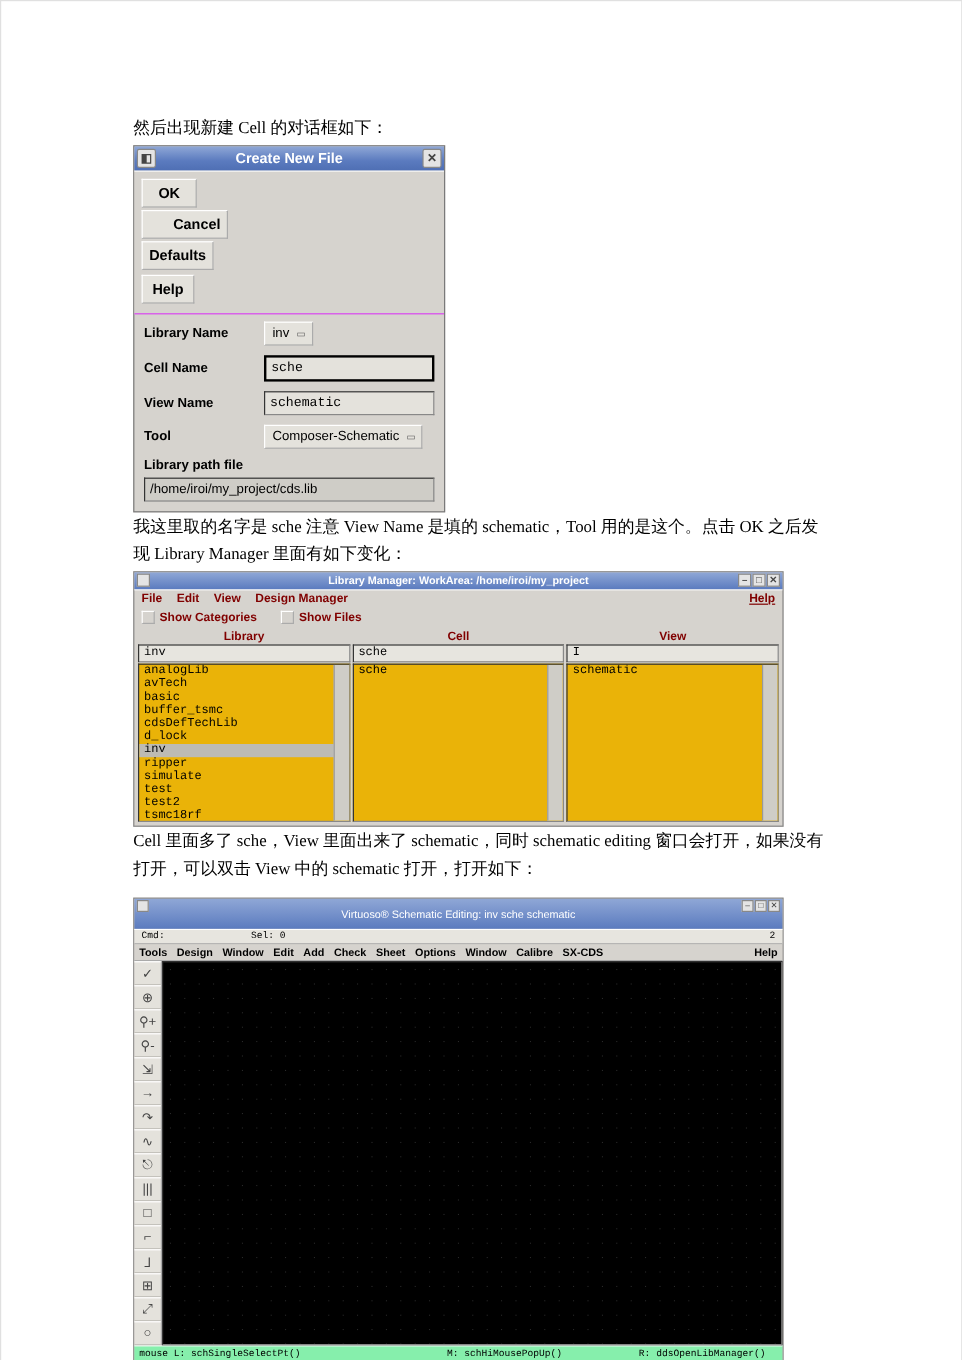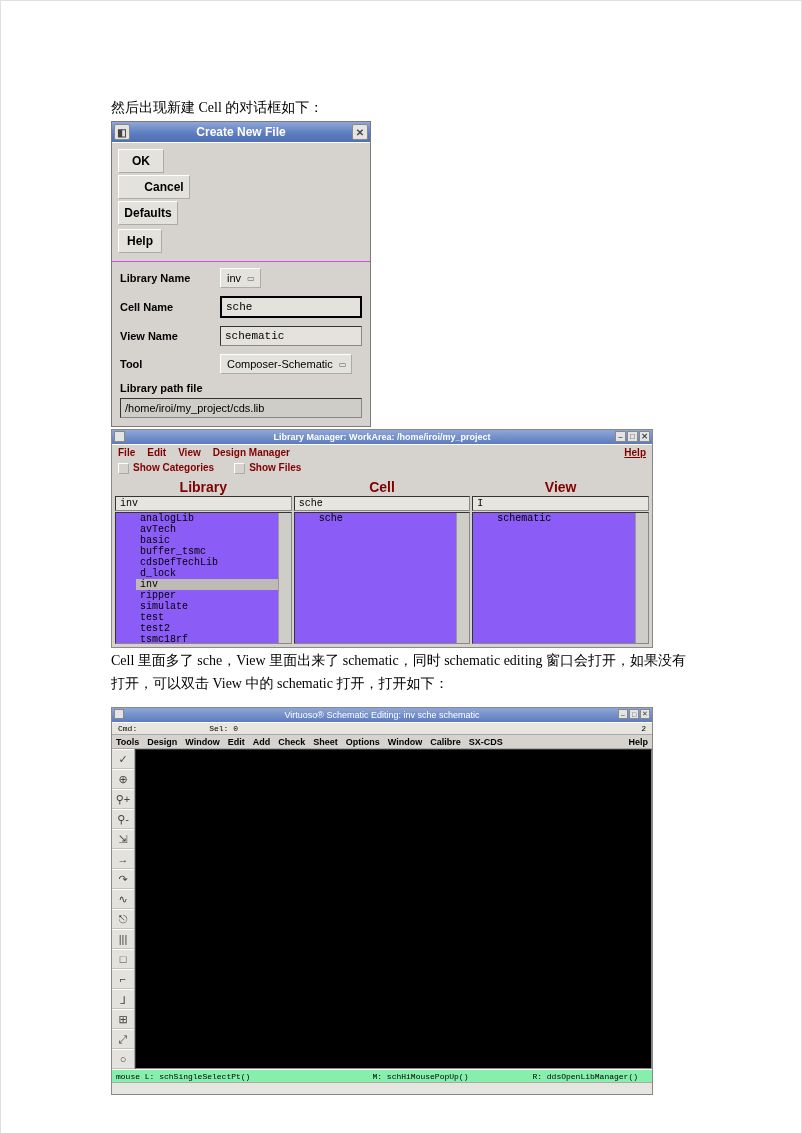--- a/index.html
+++ b/index.html
@@ -236,41 +236,40 @@
   }
   .lm-col {
     flex: 1;
     display: flex;
     flex-direction: column;
   }
   .lm-col-head {
     color: #800000;
     font-weight: bold;
     text-align: center;
-    font-size: 14px;
+    font-size: 10px;
     padding: 1px 0;
   }
   .lm-col-input {
     height: 13px;
     border: 1px inset #888;
     background: #e7e5df;
     padding: 0 4px;
     margin-bottom: 1px;
     font-family: "Courier New", monospace;
     font-size: 10px;
     display: flex;
     align-items: center;
   }
   .lm-list {
     height: 130px;
     border: 1px inset #888;
-    background: #8b5cf6;
+    background: #eab308;
     overflow: hidden;
     position: relative;
-    padding-left: 20px;
   }
   .lm-item {
     font-family: "Courier New", monospace;
     font-size: 10px;
     padding: 0 4px;
     height: 11px;
     line-height: 11px;
     white-space: nowrap;
   }
   .lm-item.selected {
@@ -289,21 +288,21 @@
   
   .se {
     width: 540px;
     border: 1px solid #888;
     font-family: Arial, sans-serif;
     font-size: 9px;
     background: #d6d3ce;
     margin-top: 12px;
   }
   .se-titlebar {
-    height: 14px;
+    height: 25px;
     background: linear-gradient(#8fa7d6, #5b7bbf);
     color: #fff;
     display: flex;
     align-items: center;
     justify-content: center;
     position: relative;
     font-size: 9px;
   }
   .se-titlebar .lico {
     position: absolute;
@@ -449,20 +448,21 @@
         <div class="cnf-cyclic">
           <span>Composer-Schematic</span>
             <span class="dashes">▭</span>
         </div>
       </div>
       <div class="cnf-path-label">Library path file</div>
       <div class="cnf-path">/home/iroi/my_project/cds.lib</div>
     </div>
   </div>
 
+  <p class="body-text">我这里取的名字是 sche  注意 View Name 是填的 schematic，Tool 用的是这个。点击 OK 之后发现 Library Manager 里面有如下变化：</p>
 
   <div class="lm">
     <div class="lm-titlebar">
       <span class="lico"></span>
       <span>Library Manager: WorkArea: /home/iroi/my_project</span>
       <span class="ricons">
         <span>–</span>
         <span>□</span>
         <span>✕</span>
       </span>

